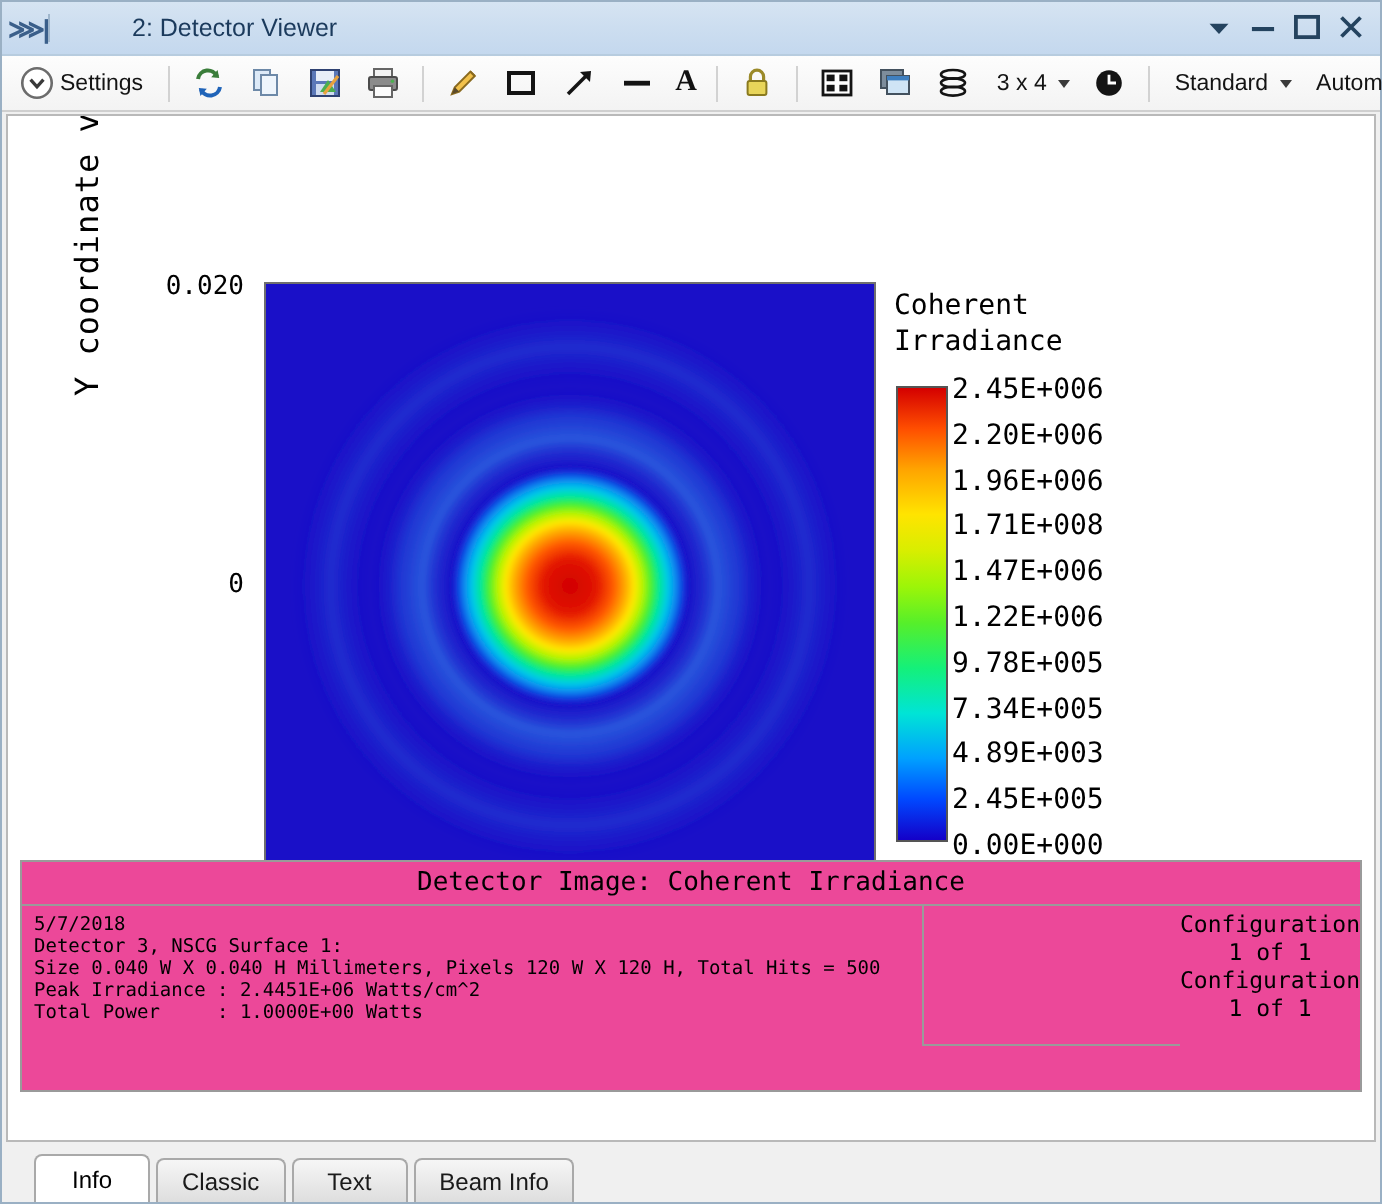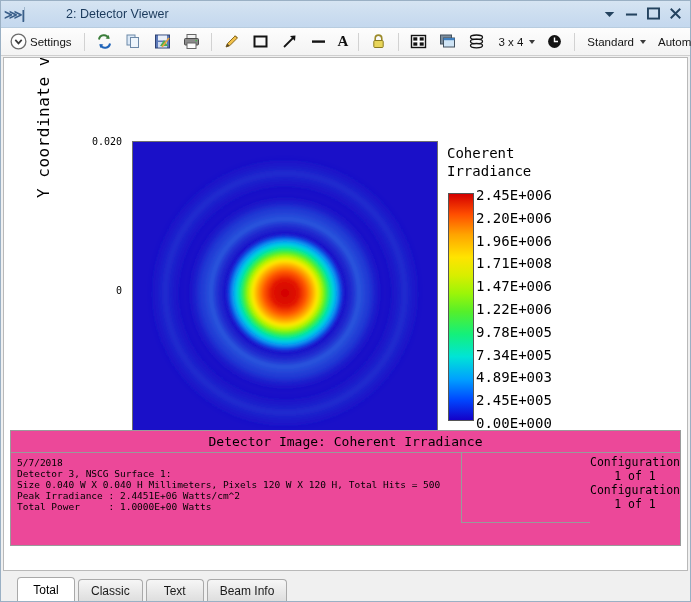--- a/index.html
+++ b/index.html
@@ -94,21 +94,21 @@
     position:absolute;left:128px;top:83px;width:306px;height:303px;
     border:1px solid #6f6f6f;
     box-sizing:border-box;
     background:#1a10c8;
     overflow:hidden;
   }
   .heat{position:absolute;left:0;top:0;width:100%;height:100%;}
 
   .ax-label{
     font-family:"DejaVu Sans Mono","Liberation Mono",monospace;
-    font-size:10px;color:#000;white-space:nowrap;
+    font-size:13px;color:#000;white-space:nowrap;
   }
   .ax-title{
     font-family:"DejaVu Sans Mono","Liberation Mono",monospace;
     font-size:16px;color:#000;white-space:nowrap;letter-spacing:.5px;
   }
   .y-title{
     position:absolute;left:30px;top:140px;
     transform:rotate(-90deg);transform-origin:left top;
   }
   .x-title{position:absolute;left:188px;top:411px;}
@@ -472,21 +472,21 @@
             <div>Configuration 1 of 1</div>
             <div>Configuration 1 of 1</div>
           </div>
         </div>
       </div>
     </div>
   </div>
 
   <div class="tabbar">
     <div class="tab active">
-        <span>Total</span>
+        <span>Info</span>
       </div>
     <div class="tab">
         <span>Classic</span>
       </div>
     <div class="tab">
         <span>Text</span>
       </div>
     <div class="tab">
         <span>Beam Info</span>
       </div>

